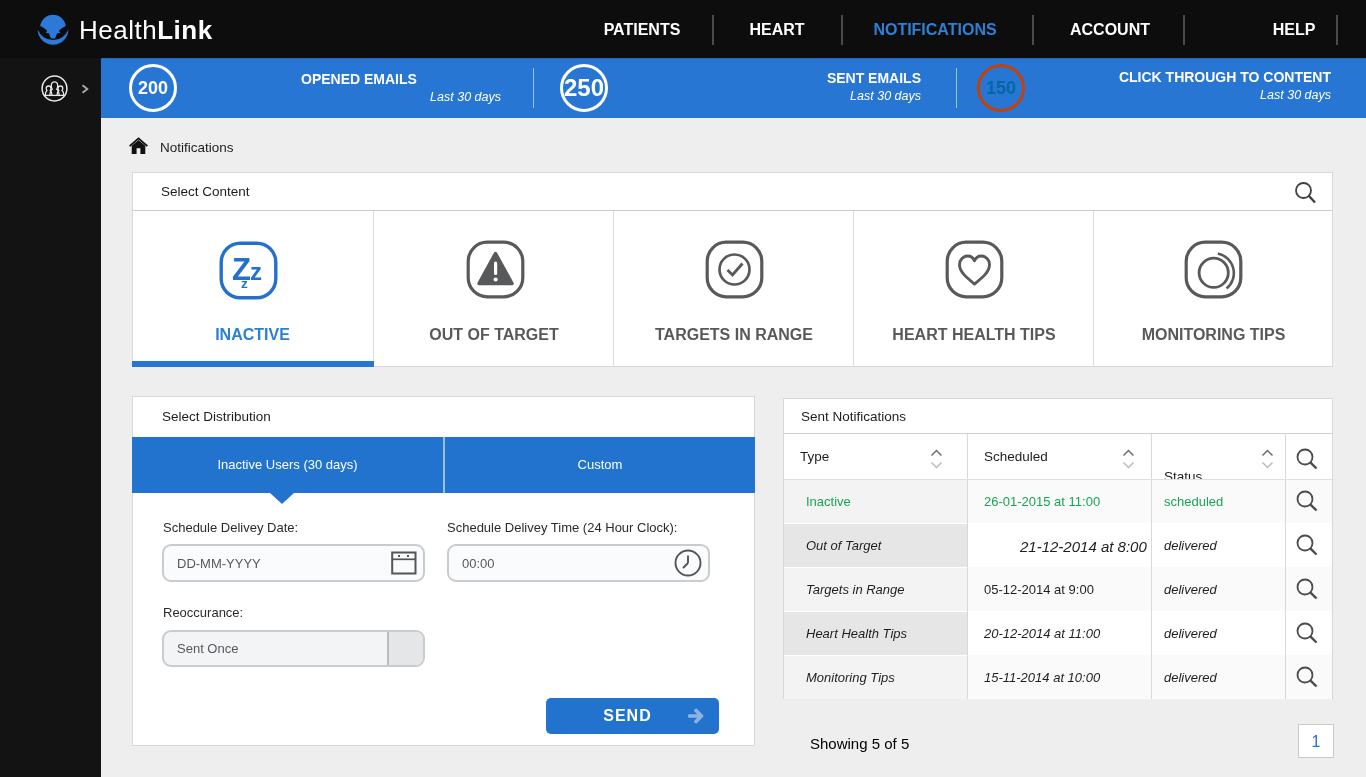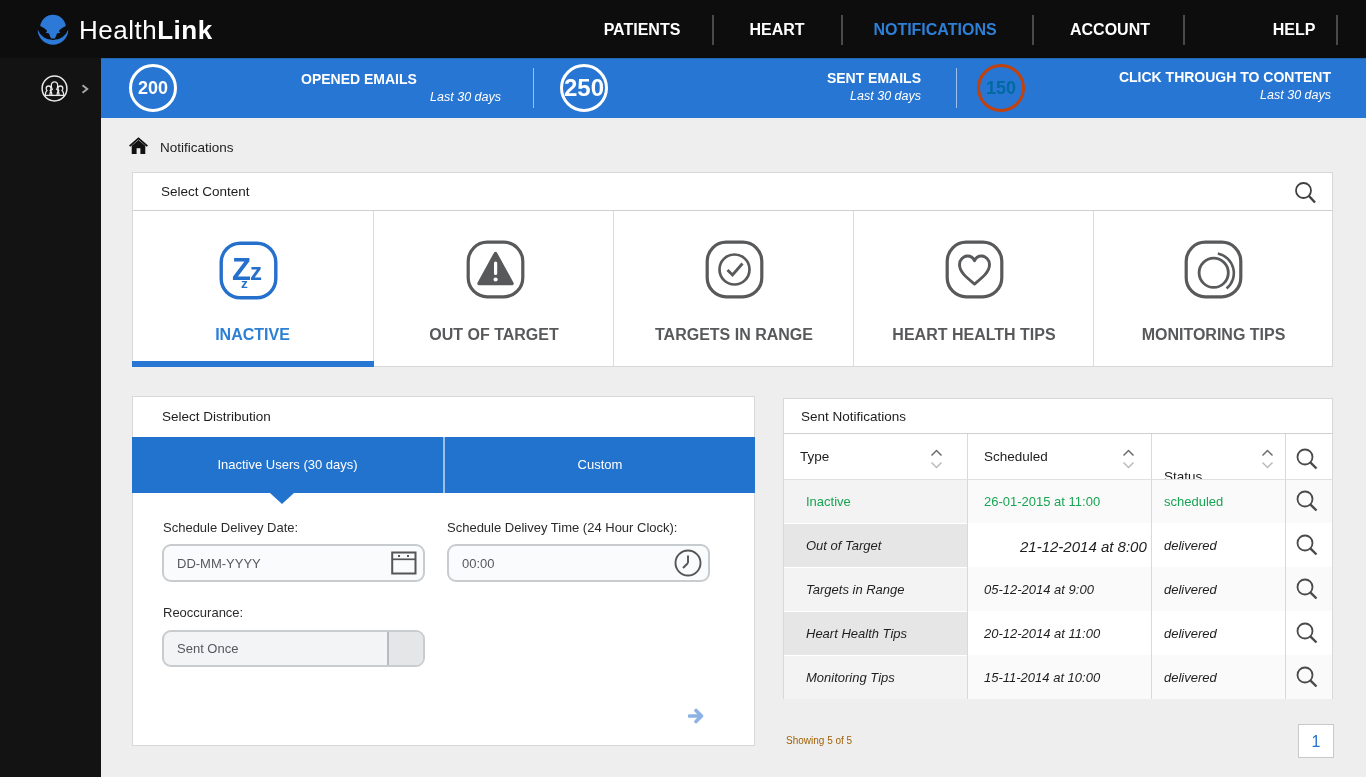--- a/index.html
+++ b/index.html
@@ -138,20 +138,21 @@
   <div class="abs" style="left:462px;top:556px;font-size:13px;color:#55595f;">00:00</div>
   <svg class="abs" style="left:674px;top:549px;" width="28" height="28" viewBox="0 0 28 28">
     <circle cx="14" cy="14" r="12.5" fill="none" stroke="#555" stroke-width="1.9"></circle>
     <line x1="14" y1="14" x2="14" y2="6.5" stroke="#555" stroke-width="1.9"></line>
     <line x1="14" y1="14" x2="9" y2="19" stroke="#555" stroke-width="1.9"></line>
   </svg>
   <div class="abs" style="left:163px;top:605px;font-size:13px;color:#2b2b2b;">Reoccurance:</div>
   <div class="abs" style="left:162px;top:630px;width:263px;height:37px;background:#f2f4f5;border:2px solid #c9ccce;border-radius:9px;"></div>
   <div class="abs" style="left:387px;top:632px;width:36px;height:33px;background:#e4e6e7;border-left:2px solid #b9bcbe;border-radius:0 7px 7px 0;"></div>
   <div class="abs" style="left:177px;top:641px;font-size:13px;color:#55595f;">Sent Once</div>
+  <div class="abs bold" style="left:546px;top:698px;width:173px;height:36px;background:#2273cd;border-radius:5px;color:#fff;font-size:16px;text-align:center;line-height:36px;letter-spacing:1px;"><span style="margin-right:10px;">SEND</span></div>
   <svg class="abs" style="left:688px;top:708px;" width="20" height="16" viewBox="0 0 20 16">
     <path d="M1.5 8 L12.5 8 M8 2.5 L13.5 8 L8 13.5" fill="none" stroke="#8fb2e4" stroke-width="3.6" stroke-linejoin="round" stroke-linecap="round"></path>
   </svg>
 
   <div class="panel" style="left:783px;top:398px;width:550px;height:301px;"></div>
   <div class="abs" style="left:801px;top:409px;font-size:13.5px;color:#1d1d1d;">Sent Notifications</div>
   <div class="abs" style="left:784px;top:433px;width:548px;height:1px;background:#cfcfcf;"></div>
 
   <div class="abs" style="left:800px;top:449px;font-size:13.5px;color:#1d1d1d;">Type</div>
   <div class="abs" style="left:984px;top:449px;font-size:13.5px;color:#1d1d1d;">Scheduled</div>
@@ -183,21 +184,21 @@
   <div class="abs" style="left:1285px;top:434px;width:1px;height:265px;background:#d9d9d9;"></div>
   <div class="abs" style="left:784px;top:479px;width:548px;height:1px;background:#e0e0e0;"></div>
 
   <div class="abs" style="left:806px;top:494px;font-size:13px;color:#18a452;">Inactive</div>
   <div class="abs" style="left:984px;top:494px;font-size:13px;color:#18a452;">26-01-2015 at 11:00</div>
   <div class="abs" style="left:1164px;top:494px;font-size:13px;color:#18a452;">scheduled</div>
   <div class="abs" style="left:806px;top:538px;font-size:13px;font-style:italic;color:#1f1f1f;">Out of Target</div>
   <div class="abs" style="left:984px;top:538px;font-size:15px;font-style:italic;color:#1f1f1f;margin-left:36px;">21-12-2014 at 8:00</div>
   <div class="abs" style="left:1164px;top:538px;font-size:13px;font-style:italic;color:#1f1f1f;">delivered</div>
   <div class="abs" style="left:806px;top:582px;font-size:13px;font-style:italic;color:#1f1f1f;">Targets in Range</div>
-  <div class="abs" style="left:984px;top:582px;font-size:13px;font-style:italic;color:#1f1f1f;">05-12-2014 at 9:00</div>
+  <div class="abs" style="left:984px;top:582px;font-size:13px;color:#1f1f1f;">05-12-2014 at 9:00</div>
   <div class="abs" style="left:1164px;top:582px;font-size:13px;font-style:italic;color:#1f1f1f;">delivered</div>
   <div class="abs" style="left:806px;top:626px;font-size:13px;font-style:italic;color:#1f1f1f;">Heart Health Tips</div>
   <div class="abs" style="left:984px;top:626px;font-size:13px;font-style:italic;color:#1f1f1f;">20-12-2014 at 11:00</div>
   <div class="abs" style="left:1164px;top:626px;font-size:13px;font-style:italic;color:#1f1f1f;">delivered</div>
   <div class="abs" style="left:806px;top:670px;font-size:13px;font-style:italic;color:#1f1f1f;">Monitoring Tips</div>
   <div class="abs" style="left:984px;top:670px;font-size:13px;font-style:italic;color:#1f1f1f;">15-11-2014 at 10:00</div>
   <div class="abs" style="left:1164px;top:670px;font-size:13px;font-style:italic;color:#1f1f1f;">delivered</div>
 
   <svg class="abs" style="left:1296px;top:448px;" width="23" height="23" viewBox="0 0 23 23">
     <circle cx="9" cy="9" r="7.5" fill="none" stroke="#4a4a4a" stroke-width="1.8"></circle>
@@ -217,16 +218,16 @@
   </svg>
   <svg class="abs" style="left:1296px;top:622px;" width="23" height="23" viewBox="0 0 23 23">
     <circle cx="9" cy="9" r="7.5" fill="none" stroke="#4a4a4a" stroke-width="1.8"></circle>
       <line x1="14.3" y1="14.3" x2="20.5" y2="20.5" stroke="#4a4a4a" stroke-width="2.4"></line>
   </svg>
   <svg class="abs" style="left:1296px;top:666px;" width="23" height="23" viewBox="0 0 23 23">
     <circle cx="9" cy="9" r="7.5" fill="none" stroke="#4a4a4a" stroke-width="1.8"></circle>
       <line x1="14.3" y1="14.3" x2="20.5" y2="20.5" stroke="#4a4a4a" stroke-width="2.4"></line>
   </svg>
 
-  <div class="abs" style="left:786px;top:735px;font-size:10px;color:#a16207;">Showing 5 of 5</div>
+  <div class="abs" style="left:810px;top:735px;font-size:15px;color:#000000;">Showing 5 of 5</div>
   <div class="abs" style="left:1298px;top:724px;width:36px;height:34px;background:#fff;border:1px solid #c9c9c9;color:#2273cd;font-size:16px;text-align:center;line-height:33px;">1</div>
 
 </div>
 
 </body></html>

